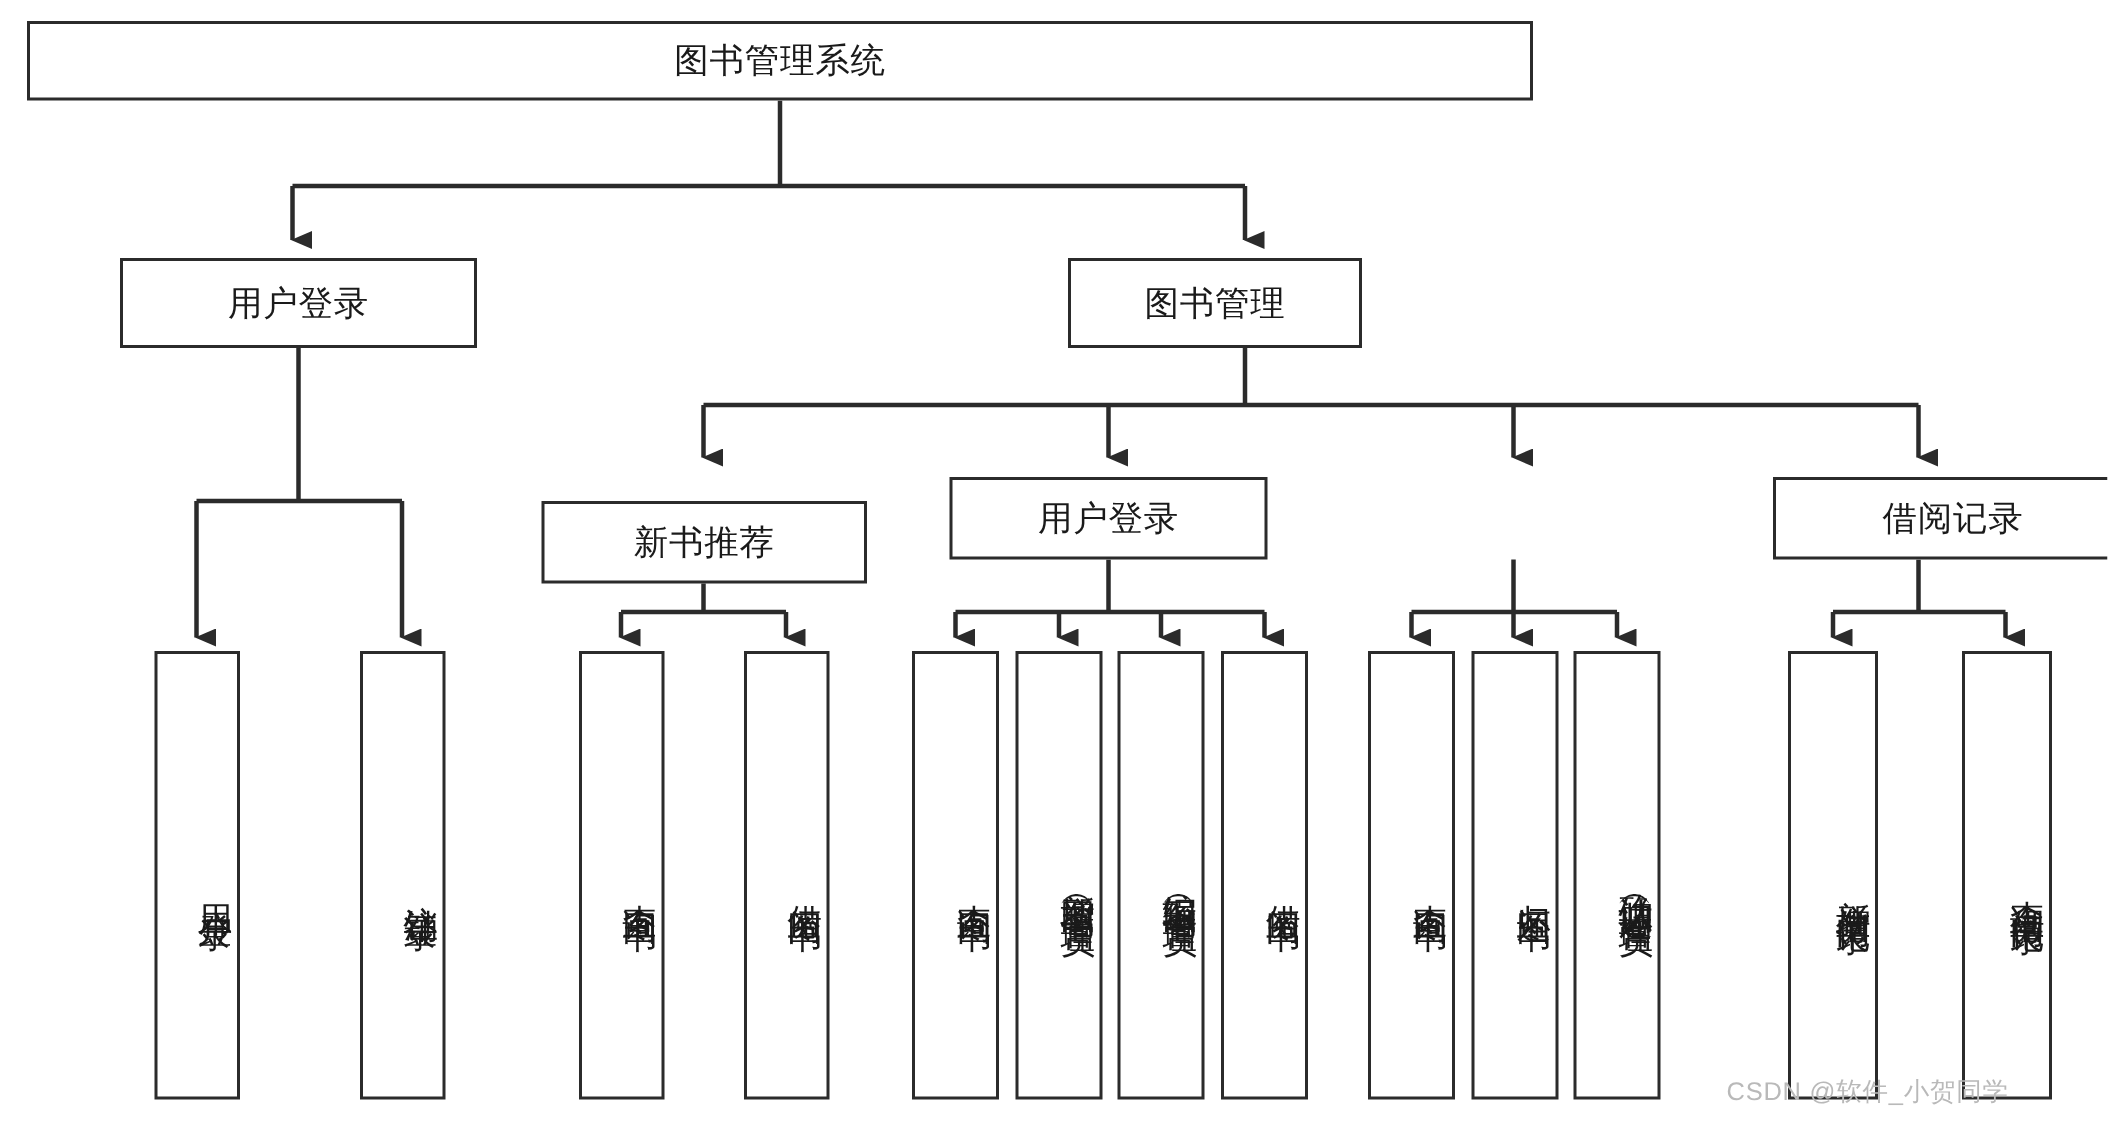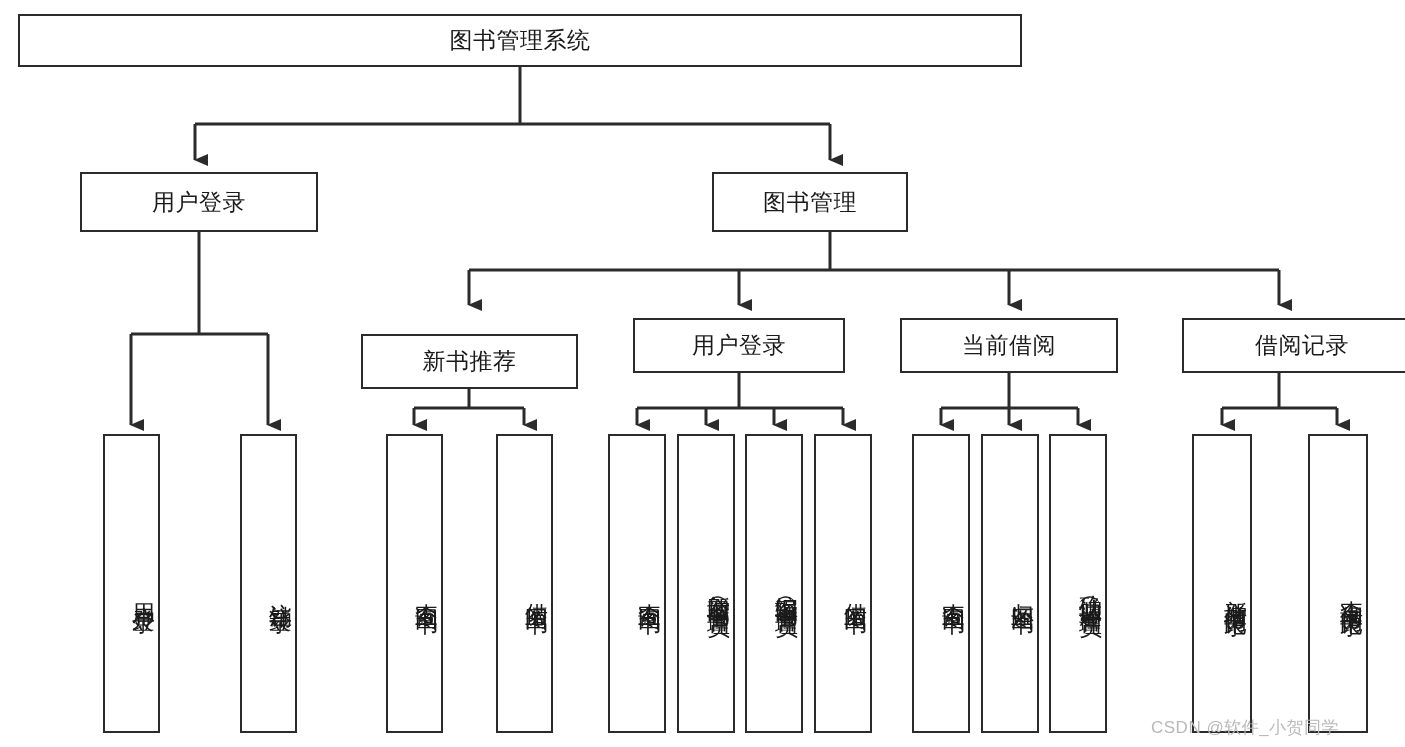--- a/index.html
+++ b/index.html
@@ -131,23 +131,20 @@
   <div class="node horiz" style="left:712px; top:172px; width:196px; height:60px;">
     <span class="label">图书管理</span>
   </div>
 
   <div class="node horiz" style="left:361px; top:318px; width:217px; height:55px;margin-top:16px;">
     <span class="label">新书推荐</span>
   </div>
   <div class="node horiz" style="left:633px; top:318px; width:212px; height:55px;">
     <span class="label">用户登录</span>
   </div>
-  <div class="node horiz" style="left:900px; top:318px; width:218px; height:55px;">
-    <span class="label">当前借阅</span>
-  </div>
   <div class="node horiz" style="left:1182px; top:318px; width:240px; height:55px;">
     <span class="label">借阅记录</span>
   </div>
 
   <div class="node vert" style="left:103px; top:434px; width:57px; height:299px;">
     <span class="label">用户登录</span>
   </div>
   <div class="node vert" style="left:240px; top:434px; width:57px; height:299px;">
     <span class="label">注销登录</span>
   </div>

